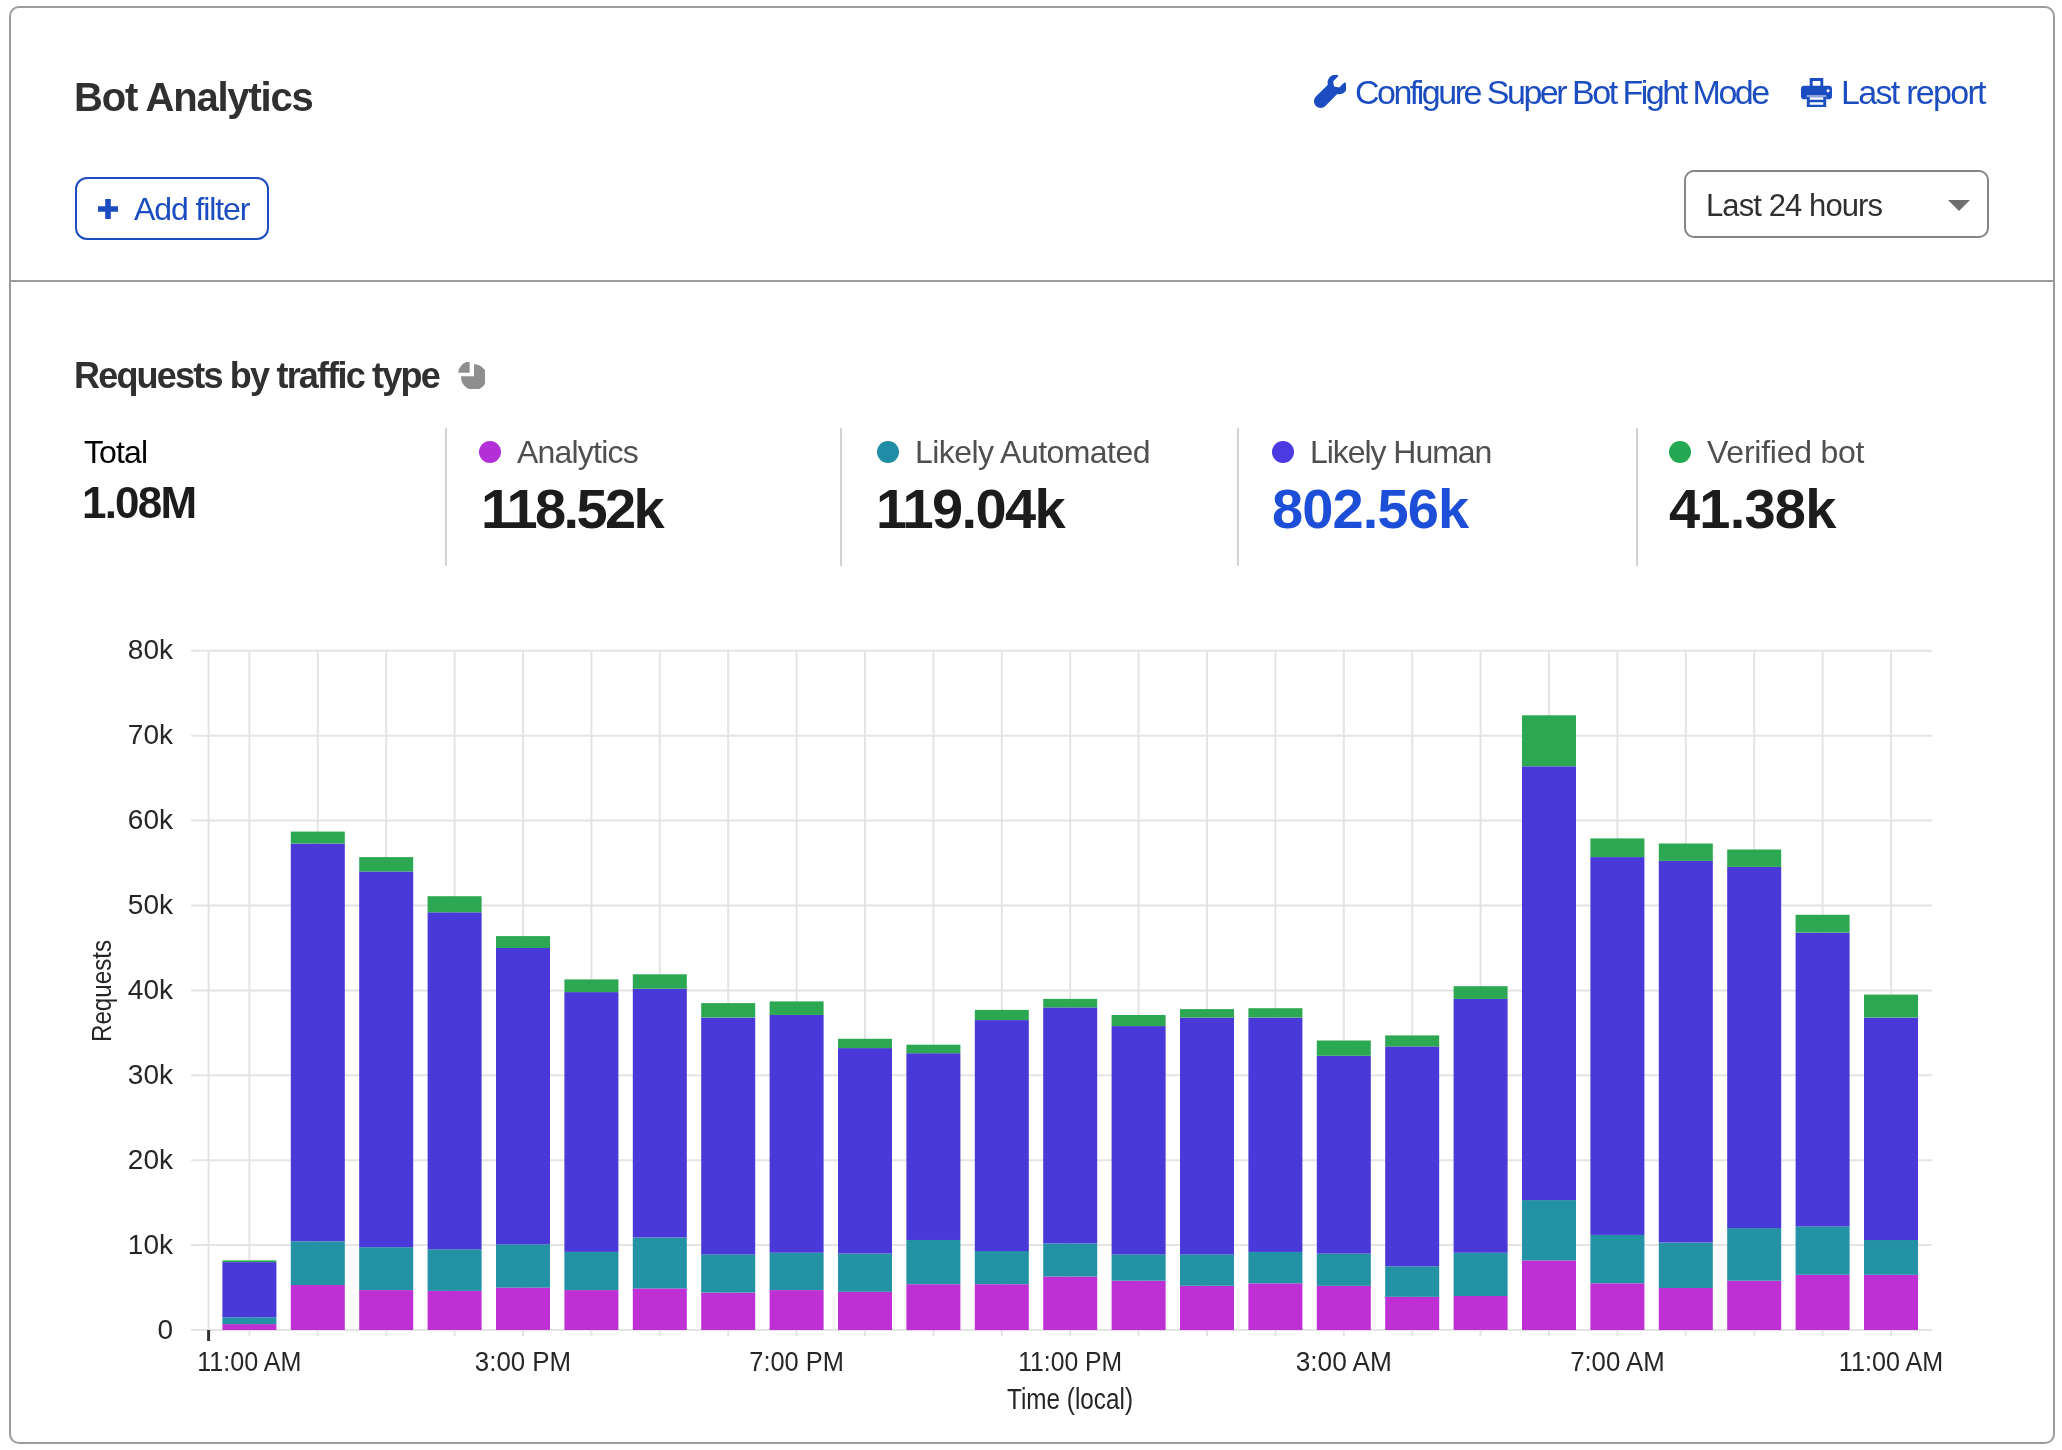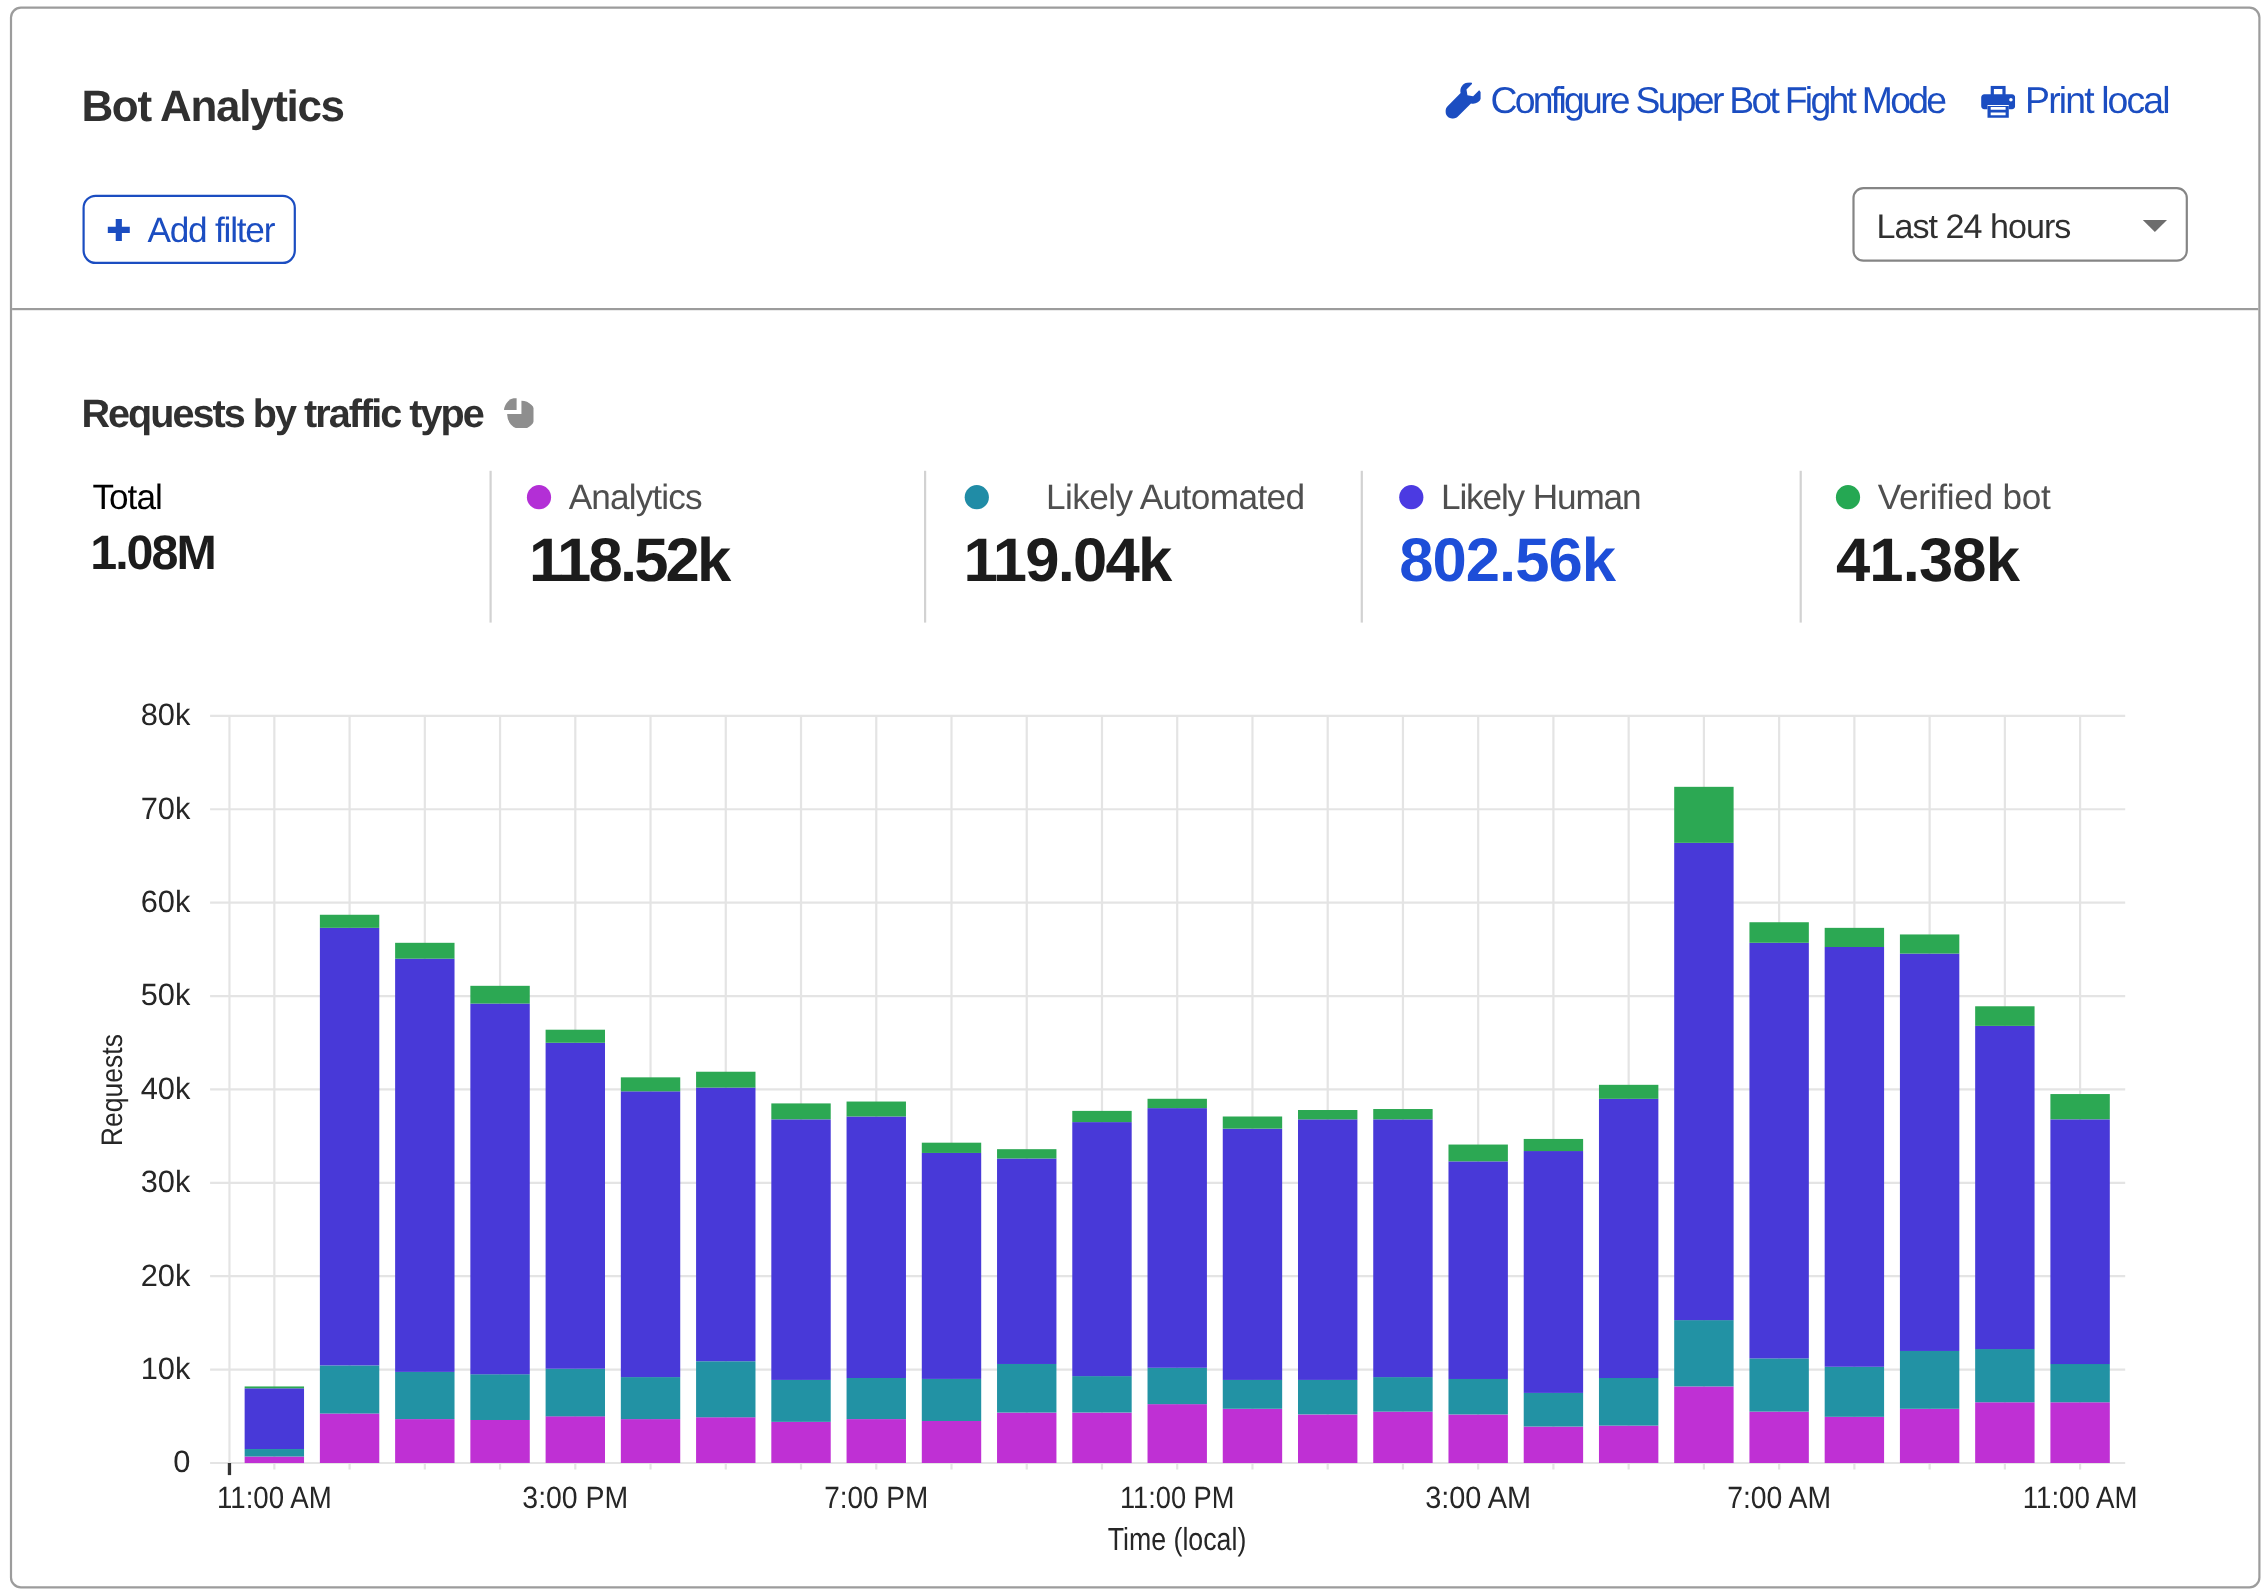--- a/index.html
+++ b/index.html
@@ -17,21 +17,21 @@
     <path d="M507.6 122.8c-2.9-12.6-18.6-16.9-27.7-7.8l-76.3 76.3-83.3-13.9-13.9-83.3 76.3-76.3c9.2-9.2 4.8-24.8-7.9-27.7-9.4-2.2-19.2-3.3-29.3-3.3-70.7 0-128 57.3-128 128 0 10.8 1.3 21.3 3.9 31.3L31.2 336.5c-41.6 41.6-41.6 109 0 150.6s109 41.6 150.6 0l190.2-190.2c10 2.5 20.5 3.9 31.3 3.9 70.7 0 128-57.3 128-128 0-10.1-1.2-20-3.7-29.4z"></path>
   </svg>
 <div class="t" style="left:1355px;top:75px;font-size:34px;color:#1b4dc1;letter-spacing:-2.5px;">Configure Super Bot Fight Mode</div>
 <svg class="abs" style="left:1801px;top:78px" width="31" height="30" viewBox="0 0 32 31">
     <g fill="#1b4dc1">
       <path d="M9 0h14v9h-3V3H12v6H9z"></path>
       <path d="M3 8h26c1.7 0 3 1.3 3 3v8c0 1.7-1.3 3-3 3h-3v-4H6v4H3c-1.7 0-3-1.3-3-3v-8c0-1.7 1.3-3 3-3zm23.4 5.1c0 .9.7 1.6 1.6 1.6s1.6-.7 1.6-1.6-.7-1.6-1.6-1.6-1.6.7-1.6 1.6z" fill-rule="evenodd"></path>
       <path d="M6 19h20v11H6zm3 3.4h14v-2.6H9zm0 5.2h14V25H9z" fill-rule="evenodd"></path>
     </g>
   </svg>
-<div class="t" style="left:1841px;top:75px;font-size:34px;color:#1b4dc1;letter-spacing:-1.7px;">Print local</div>
+<div class="t" style="left:1841px;top:75px;font-size:34px;color:#1b4dc1;letter-spacing:-1.7px;">Last report</div>
 
 <div class="abs" style="left:75px;top:177px;width:194px;height:63px;border:2px solid #1b4dc1;border-radius:12px;box-sizing:border-box;"></div>
 <svg class="abs" style="left:97px;top:198px" width="22" height="22" viewBox="0 0 22 22">
     <path d="M11 1 V21 M1 11 H21" stroke="#1b4dc1" stroke-width="5.6"></path>
   </svg>
 <div class="t" style="left:134px;top:193px;font-size:32px;color:#1b4dc1;letter-spacing:-1.1px;">Add filter</div>
 
 <div class="abs" style="left:1684px;top:170px;width:305px;height:68px;border:2px solid #858585;border-radius:10px;box-sizing:border-box;"></div>
 <div class="t" style="left:1706px;top:190px;font-size:31px;color:#303030;letter-spacing:-0.9px;">Last 24 hours</div>
 <div class="abs" style="left:1948px;top:200px;width:0;height:0;border-left:11px solid transparent;border-right:11px solid transparent;border-top:11px solid #6d6d6d;"></div>
@@ -48,21 +48,21 @@
 <div class="abs" style="left:1636px;top:428px;width:2px;height:138px;background:#d2d2d2;"></div>
 
 <div class="t" style="left:84px;top:436px;font-size:32px;color:#000000;letter-spacing:-0.9px;">Total</div>
 <div class="t" style="left:82px;top:481px;font-size:44px;font-weight:700;color:#1c1c1c;letter-spacing:-1.8px;">1.08M</div>
 
 <div class="abs" style="left:479px;top:441px;width:22px;height:22px;border-radius:50%;background:#b32fd6;"></div>
 <div class="t" style="left:517px;top:436px;font-size:32px;color:#4f4f4f;letter-spacing:-0.8px;">Analytics</div>
 <div class="t" style="left:481px;top:481px;font-size:56px;font-weight:700;color:#1c1c1c;letter-spacing:-2.6px;">118.52k</div>
 
 <div class="abs" style="left:877px;top:441px;width:22px;height:22px;border-radius:50%;background:#208ca6;"></div>
-<div class="t" style="left:915px;top:436px;font-size:32px;color:#4f4f4f;letter-spacing:-0.55px;margin-left:36px;">Likely Automated</div>
+<div class="t" style="left:915px;top:436px;font-size:32px;color:#4f4f4f;letter-spacing:-0.55px;">Likely Automated</div>
 <div class="t" style="left:876px;top:481px;font-size:56px;font-weight:700;color:#1c1c1c;letter-spacing:-1.6px;">119.04k</div>
 
 <div class="abs" style="left:1272px;top:441px;width:22px;height:22px;border-radius:50%;background:#4b3ae2;"></div>
 <div class="t" style="left:1310px;top:436px;font-size:32px;color:#4f4f4f;letter-spacing:-1.05px;">Likely Human</div>
 <div class="t" style="left:1272px;top:481px;font-size:56px;font-weight:700;color:#1d4ed8;letter-spacing:-0.9px;">802.56k</div>
 
 <div class="abs" style="left:1669px;top:441px;width:22px;height:22px;border-radius:50%;background:#25a853;"></div>
 <div class="t" style="left:1707px;top:436px;font-size:32px;color:#4f4f4f;letter-spacing:-0.25px;">Verified bot</div>
 <div class="t" style="left:1669px;top:481px;font-size:56px;font-weight:700;color:#1c1c1c;letter-spacing:-0.8px;">41.38k</div>
 

